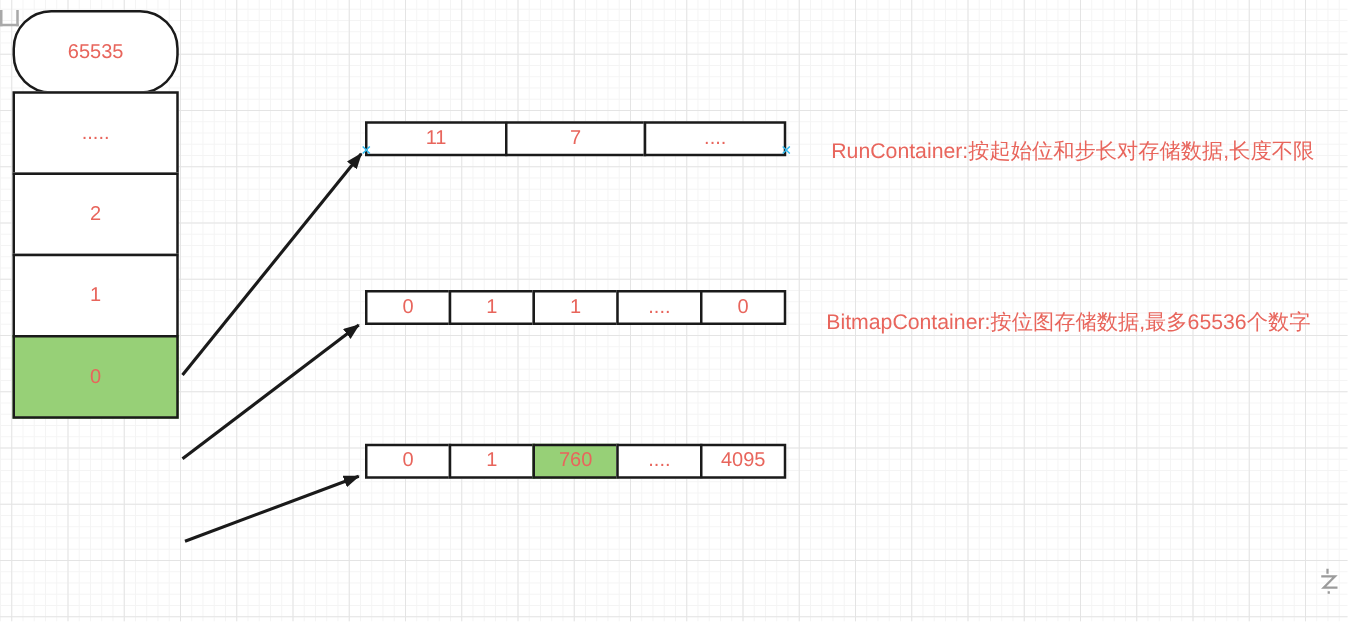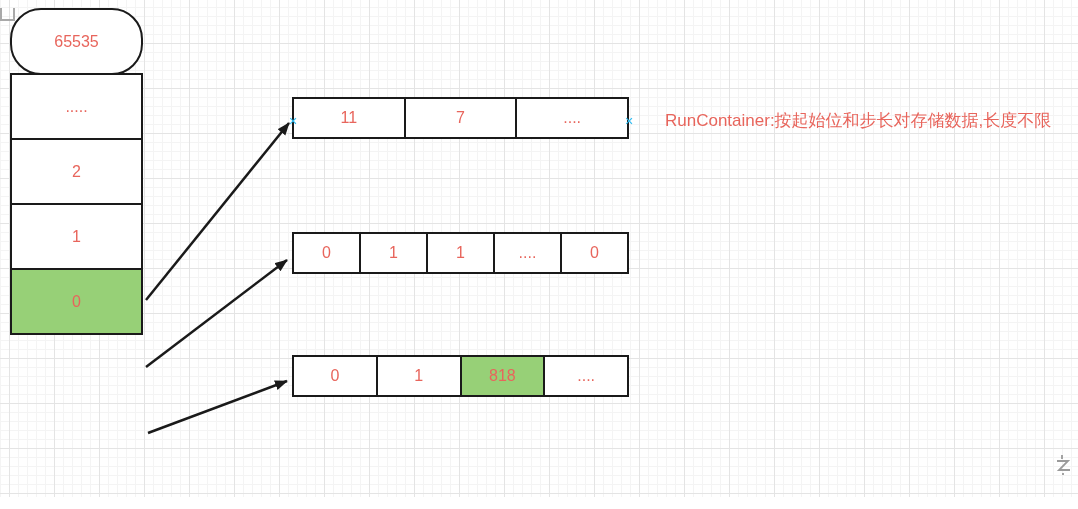--- a/index.html
+++ b/index.html
@@ -29,21 +29,21 @@
     box-sizing:border-box;width:133px;height:67px;margin-top:-2px;
     border:2px solid #1a1a1a;background:#ffffff;
     display:flex;align-items:center;justify-content:center;
     color:#e8655c;font-size:16px;
   }
   .vcell:first-child{margin-top:0;border-radius:31px;}
   .green{background:#97d077 !important;}
   
   .h-array{position:absolute;left:292px;width:337px;height:46px;display:flex;}
   .hcell{
-    box-sizing:border-box;flex:1;height:42px;margin-left:-2px;
+    box-sizing:border-box;flex:1;height:28px;margin-left:-2px;
     border:2px solid #1a1a1a;background:#ffffff;
     display:flex;align-items:center;justify-content:center;
     color:#e8655c;font-size:16px;
   }
   .hcell:first-child{margin-left:0;}
   .run-pos{top:97px;}
   .bitmap-pos{top:232px;}
   .array-pos{top:355px;}
   
   .shape-label{
@@ -125,33 +125,37 @@
     <div class="hcell">
         <span>1</span>
       </div>
     <div class="hcell">
         <span>....</span>
       </div>
     <div class="hcell">
         <span>0</span>
       </div>
   </div>
+  <div class="shape-label bitmap-label-pos">BitmapContainer:按位图存储数据,最多65536个数字</div>
 
   <div class="h-array array-pos">
     <div class="hcell">
         <span>0</span>
       </div>
     <div class="hcell">
         <span>1</span>
       </div>
     <div class="hcell green">
-        <span>818</span>
+        <span>760</span>
       </div>
     <div class="hcell">
         <span>....</span>
+      </div>
+    <div class="hcell">
+        <span>4095</span>
       </div>
   </div>
 
   <svg class="cursor-icon" width="20" height="26" viewBox="0 0 20 26">
     <path d="M9 3 v4 M4 9 h11 l-9 9 h11 M10 21 v2" stroke="#9b9b9b" stroke-width="1.8" fill="none"></path>
   </svg>
 
 </div>
 
 </body></html>

